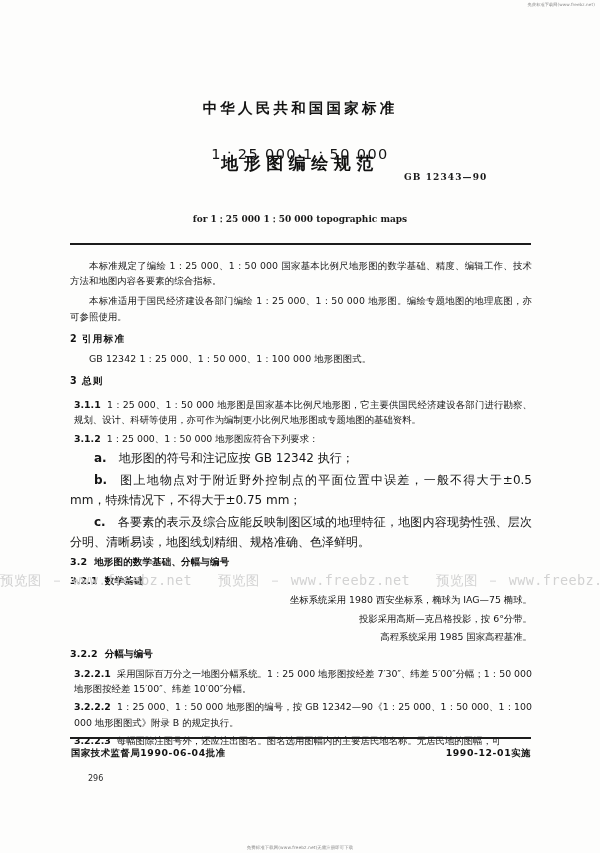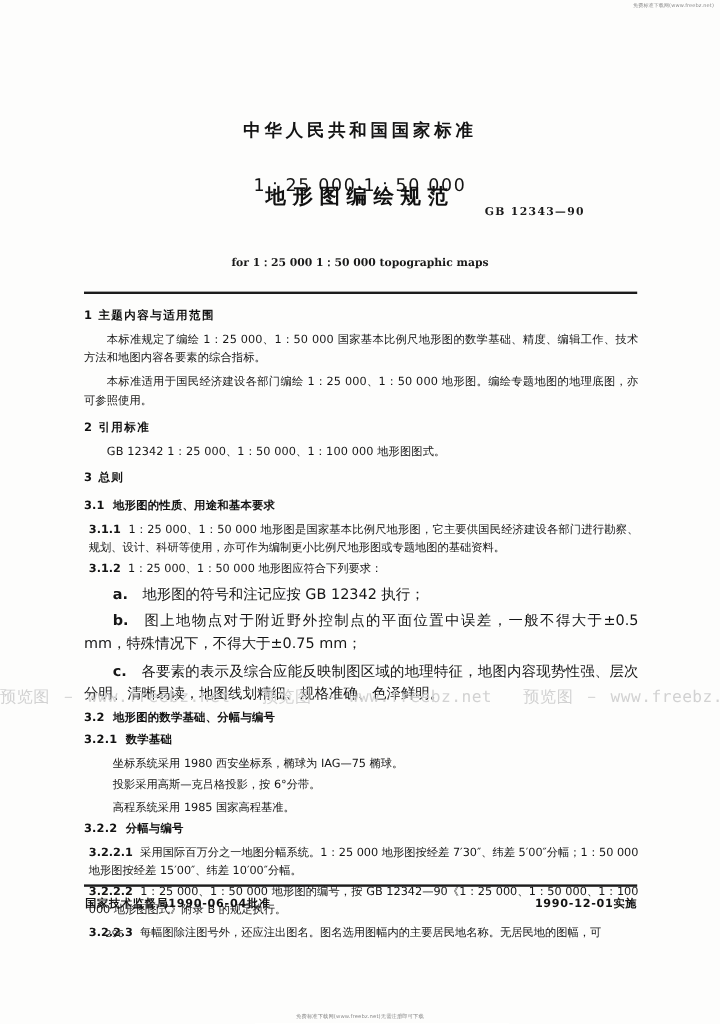--- a/index.html
+++ b/index.html
@@ -202,20 +202,21 @@
     font-family: "DejaVu Sans", sans-serif;
   }
   .item .lbl { font-weight: bold; padding-right: 12px; }
   .ind-line {
     font-size: 9.4px;
     color: #151515;
     margin: 0 0 3px 0;
     line-height: 1.62;
     text-indent: 24px;
     font-family: "DejaVu Sans", sans-serif;
+    text-align: right;
   }
   .gap-s { height: 4px; }
 
   
   .footer-left {
     position: absolute;
     left: 71px;
     top: 747px;
     font-size: 9.3px;
     font-weight: bold;
@@ -254,41 +255,35 @@
     <div class="natl-std">中华人民共和国国家标准</div>
     <div class="scale-line">1：25 000   1：50 000</div>
     <div class="main-title">地形图编绘规范</div>
     <div class="gb-code">GB 12343—90</div>
     <div class="en-2">for 1：25 000 1：50 000 topographic maps</div>
 
     <div class="rule-top"></div>
 
     <div class="body-area">
 
-      <div class="h-sec">
-        <span class="num">1</span><span class="ttl">主题内容与适用范围</span>
-      </div>
       <div class="para indent">本标准规定了编绘 1：25 000、1：50 000 国家基本比例尺地形图的数学基础、精度、编辑工作、技术方法和地图内容各要素的综合指标。</div>
       <div class="para indent">本标准适用于国民经济建设各部门编绘 1：25 000、1：50 000 地形图。编绘专题地图的地理底图，亦可参照使用。</div>
 
       <div class="gap-s"></div>
       <div class="h-sec">
         <span class="num">2</span><span class="ttl">引用标准</span>
       </div>
       <div class="para indent">GB 12342   1：25 000、1：50 000、1：100 000 地形图图式。</div>
 
       <div class="gap-s"></div>
       <div class="h-sec">
         <span class="num">3</span><span class="ttl">总则</span>
       </div>
 
       <div class="gap-s"></div>
-      <div class="sub-head">
-        <span>3.1</span>&nbsp;&nbsp;<span>地形图的性质、用途和基本要求</span>
-      </div>
 
       <div class="num-para">
         <b>3.1.1</b>&nbsp;&nbsp;<span>1：25 000、1：50 000 地形图是国家基本比例尺地形图，它主要供国民经济建设各部门进行勘察、规划、设计、科研等使用，亦可作为编制更小比例尺地形图或专题地图的基础资料。</span>
       </div>
 
       <div class="num-para">
         <b>3.1.2</b>&nbsp;&nbsp;<span>1：25 000、1：50 000 地形图应符合下列要求：</span>
       </div>
 
       <div class="item">

